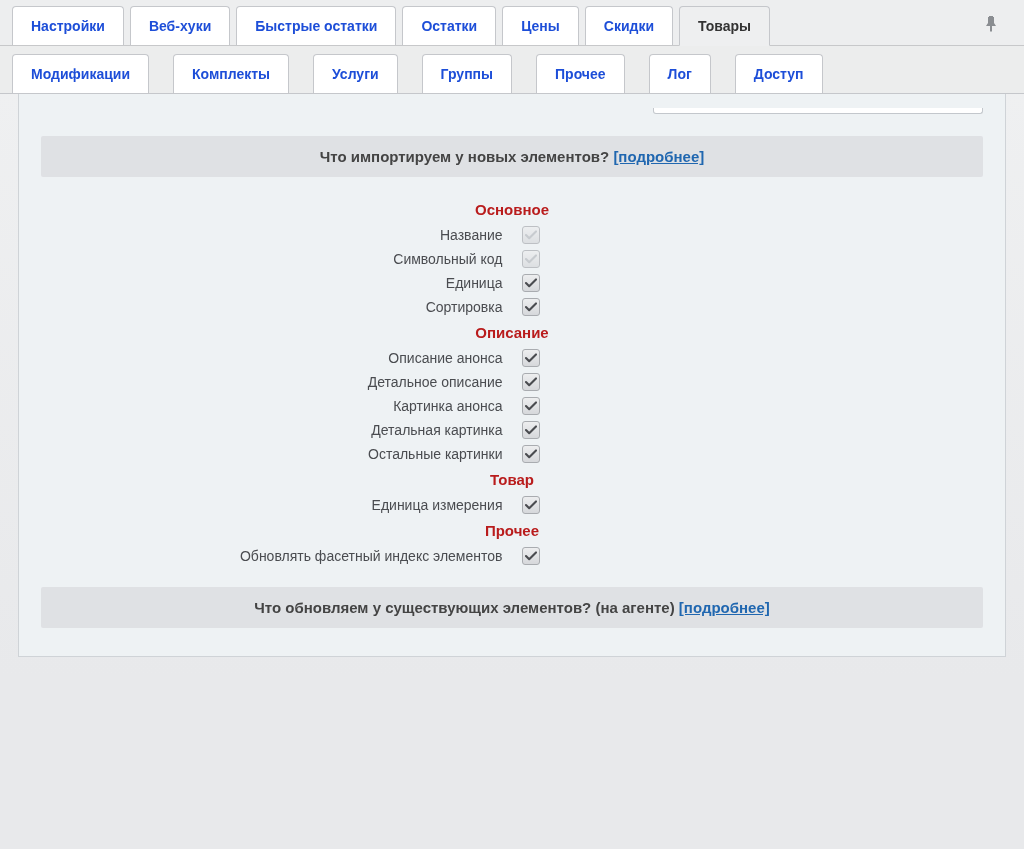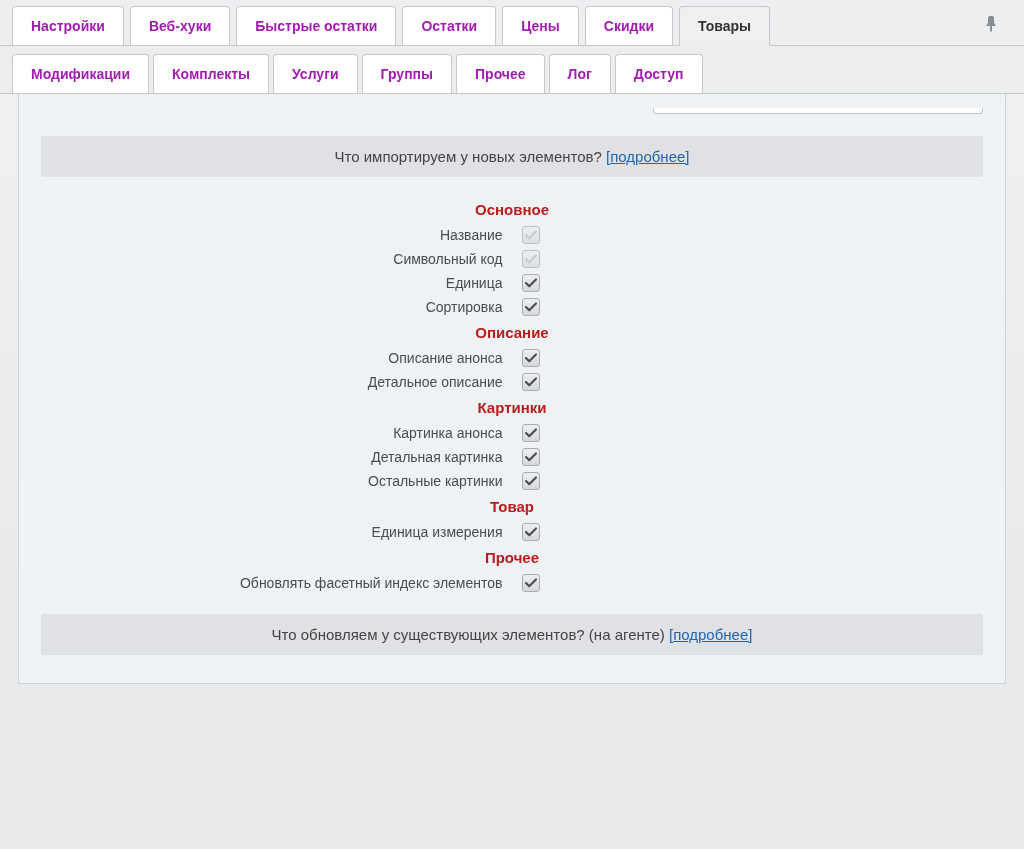--- a/index.html
+++ b/index.html
@@ -24,21 +24,21 @@
     border-bottom: 1px solid #c7c8ca;
     position: relative;
   }
   .tab {
     padding: 10px 18px;
     background: #fff;
     border: 1px solid #c5c7cb;
     border-bottom: none;
     border-radius: 4px 4px 0 0;
     font-weight: 700;
-    color: #a21caf;
+    color: #1d4ed8;
     cursor: pointer;
     font-size: 14px;
     line-height: 18px;
   }
   .tab.active {
     background: #eeeff0;
     border-bottom: 1px solid #eeeff0;
     margin-bottom: -1px;
     color: #333;
   }
@@ -47,21 +47,21 @@
     padding: 10px 14px 10px 14px;
     color: #7b7d80;
   }
   .pin svg { display: block; }
   
   .subtabs {
     padding: 8px 0 0 12px;
     border-bottom: 1px solid #c5c7cb;
     background: #eceded;
     display: flex;
-    gap: 4px;
+    gap: 24px;
   }
   .content-shell {
     padding: 0 14px 20px 14px;
   }
   .panel {
     background: #eef2f4;
     border-left: 1px solid #cfd3d7;
     border-right: 1px solid #cfd3d7;
     border-bottom: 1px solid #cfd3d7;
     margin: 0 4px;
@@ -78,21 +78,21 @@
     border-top:none;
     background:#fff;
     border-radius:0 0 3px 3px;
   }
   .section-header {
     background: #dfe1e4;
     margin: 14px 22px;
     padding: 12px 10px;
     text-align: center;
     font-size: 15px;
-    font-weight: 400;
+    font-weight: 700;
     color: #444;
     border-radius: 2px;
   }
   .section-header a {
     color: #2067b0;
     text-decoration: underline;
     cursor: pointer;
   }
   .fields { padding: 2px 0; }
   .group-title {
@@ -221,21 +221,20 @@
               </span></div>
           </div>
           <div class="field-row">
             <div class="field-label">Детальное описание</div>
             <div class="field-ctrl"><span class="cbx checked">
                 <svg width="12" height="12" viewBox="0 0 12 12">
                   <path d="M1 6 L4.2 9.2 L11 2.4" stroke="#4a4c50" stroke-width="2.1" fill="none" stroke-linecap="round" stroke-linejoin="round"></path>
                 </svg>
               </span></div>
           </div>
-          <div class="group-title">Картинки</div>
           <div class="field-row">
             <div class="field-label">Картинка анонса</div>
             <div class="field-ctrl"><span class="cbx checked">
                 <svg width="12" height="12" viewBox="0 0 12 12">
                   <path d="M1 6 L4.2 9.2 L11 2.4" stroke="#4a4c50" stroke-width="2.1" fill="none" stroke-linecap="round" stroke-linejoin="round"></path>
                 </svg>
               </span></div>
           </div>
           <div class="field-row">
             <div class="field-label">Детальная картинка</div>

